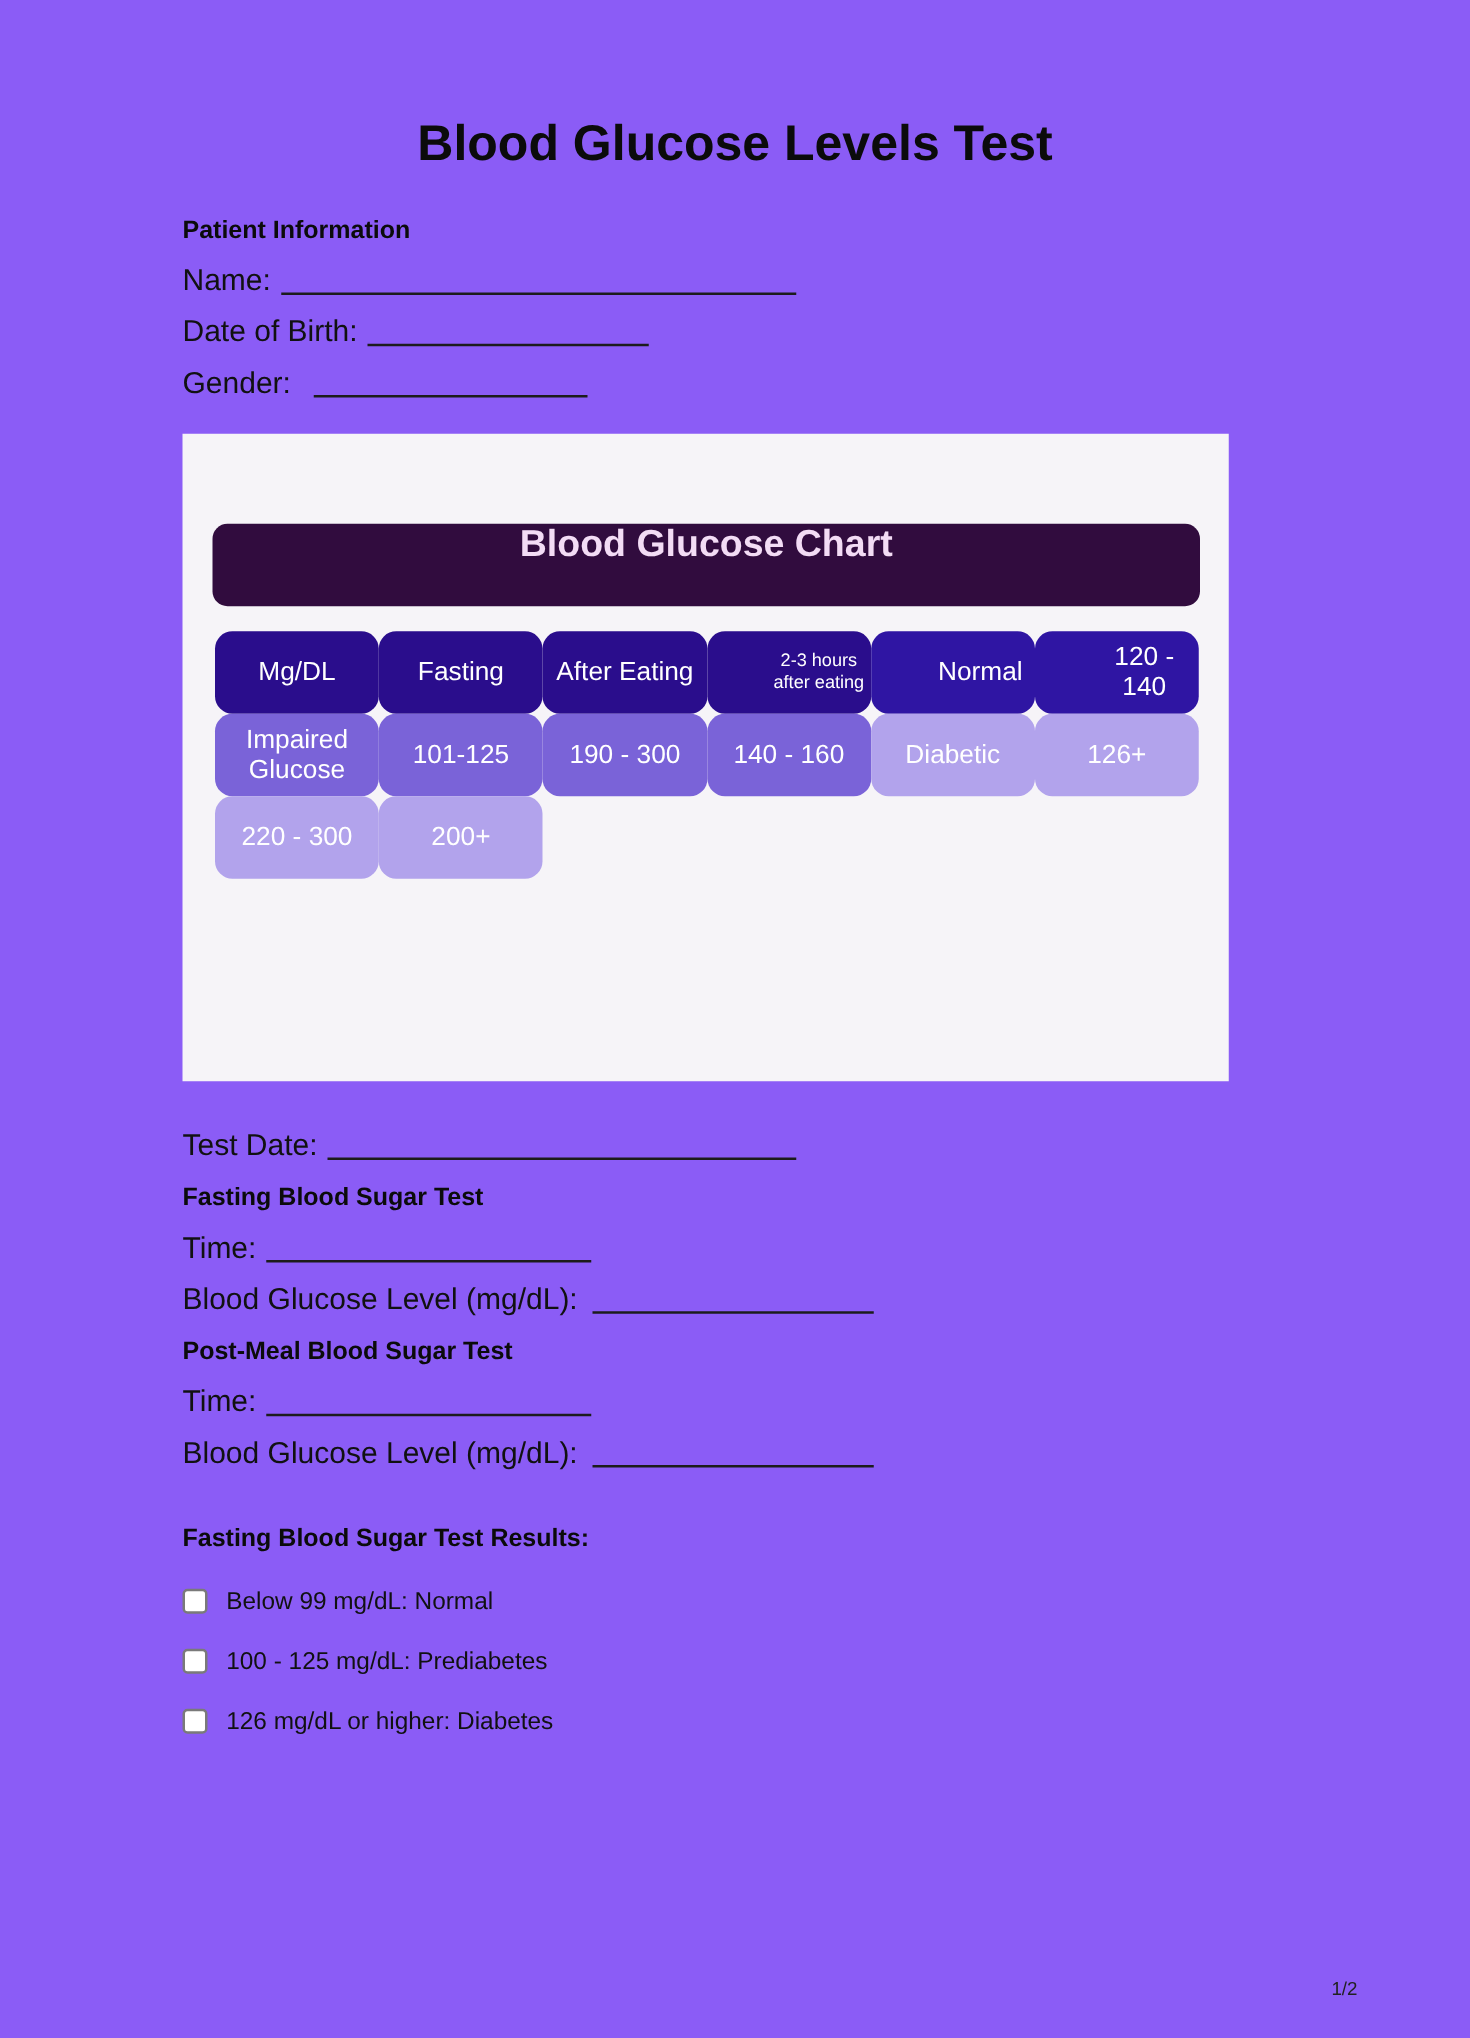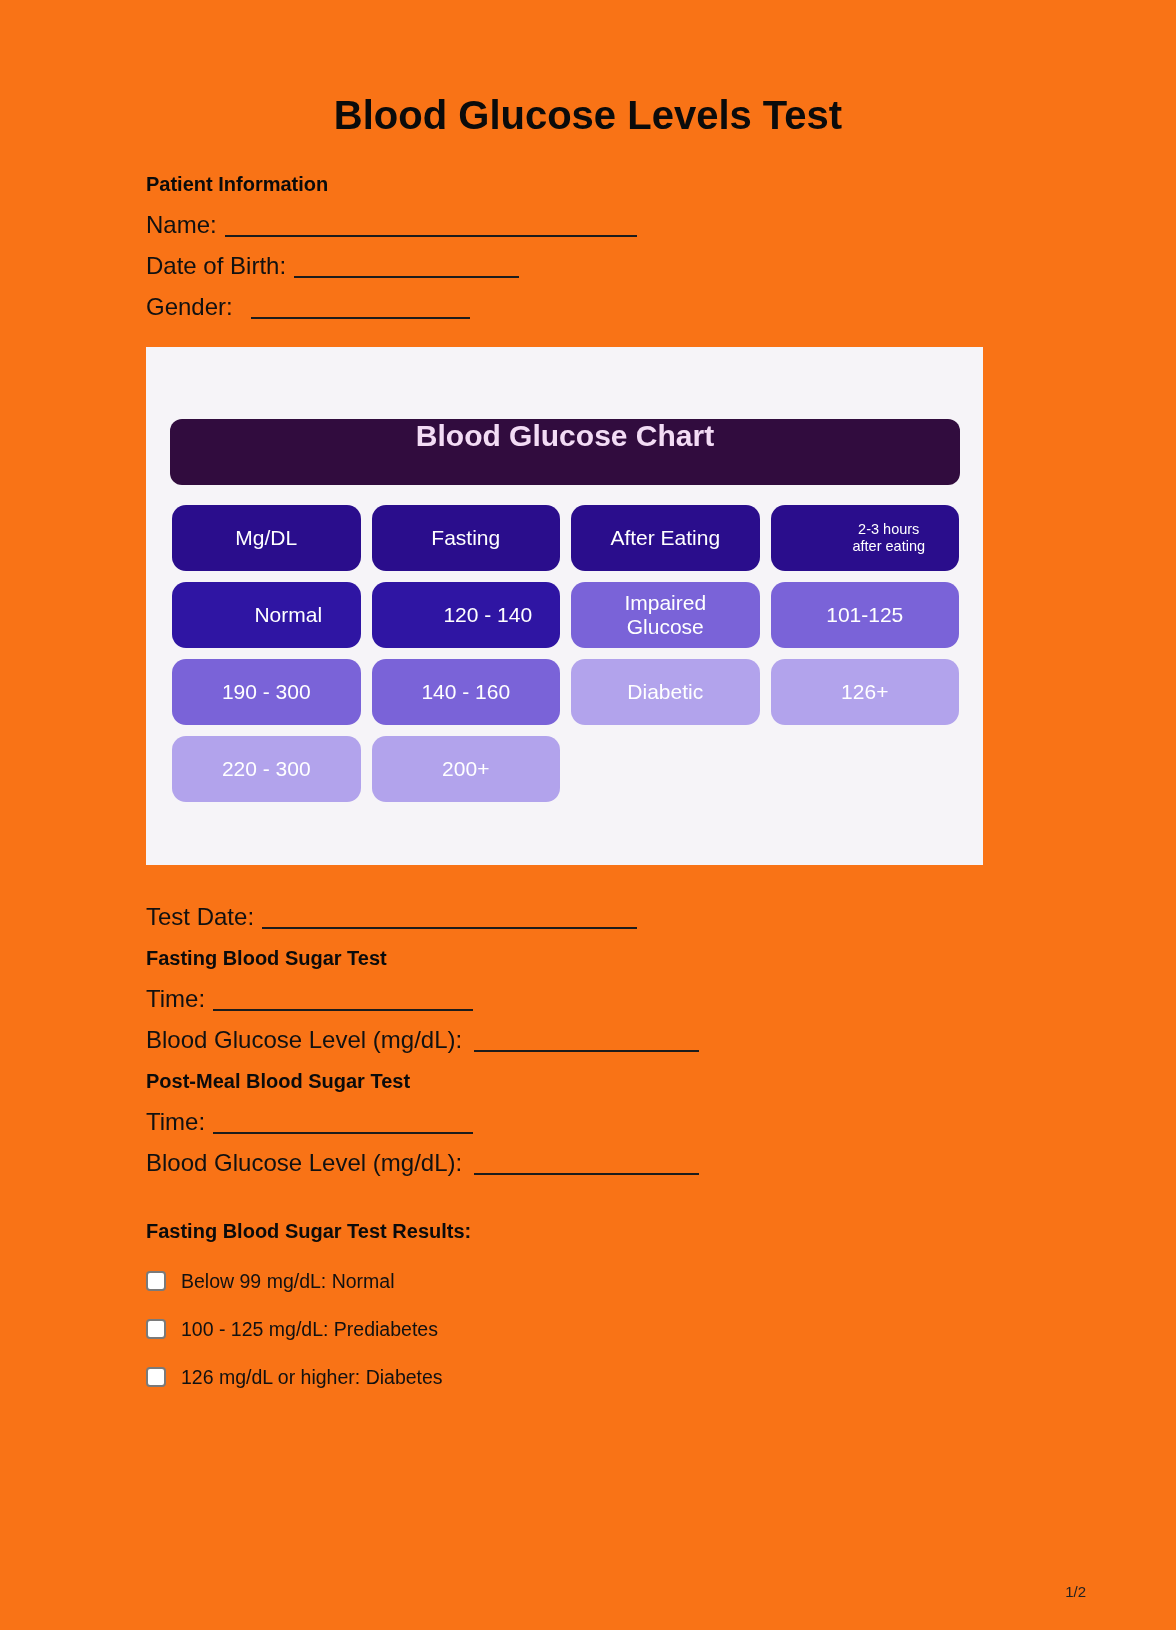--- a/index.html
+++ b/index.html
@@ -4,21 +4,21 @@
 <style>
   html, body {
     margin: 0;
     padding: 0;
     background: #ffffff;
   }
   .page {
     position: relative;
     width: 1176px;
     height: 1630px;
-    background: #f97316;
+    background: #8b5cf6;
     font-family: "Liberation Sans", sans-serif;
     color: var(--ink);
     overflow: hidden;
   }
   .page-title {
     margin: 92px 0 0 0;
     text-align: center;
     font-size: 40px;
     font-weight: 700;
     line-height: 1.15;
@@ -72,22 +72,22 @@
     color: var(--chart-title-fg);
     display: flex;
     align-items: flex-start;
     justify-content: center;
     font-size: 30px;
     font-weight: 700;
     margin-bottom: 20px;
   }
   .chart-grid {
     display: grid;
-    grid-template-columns: repeat(4, 1fr);
-    gap: 11px;
+    grid-template-columns: repeat(6, 1fr);
+    gap: 0;
     padding: 0 1px 0 2px;
   }
   .chart-cell {
     height: 66px;
     border-radius: 14px;
     display: flex;
     align-items: center;
     justify-content: center;
     text-align: center;
     color: var(--cell-fg);

